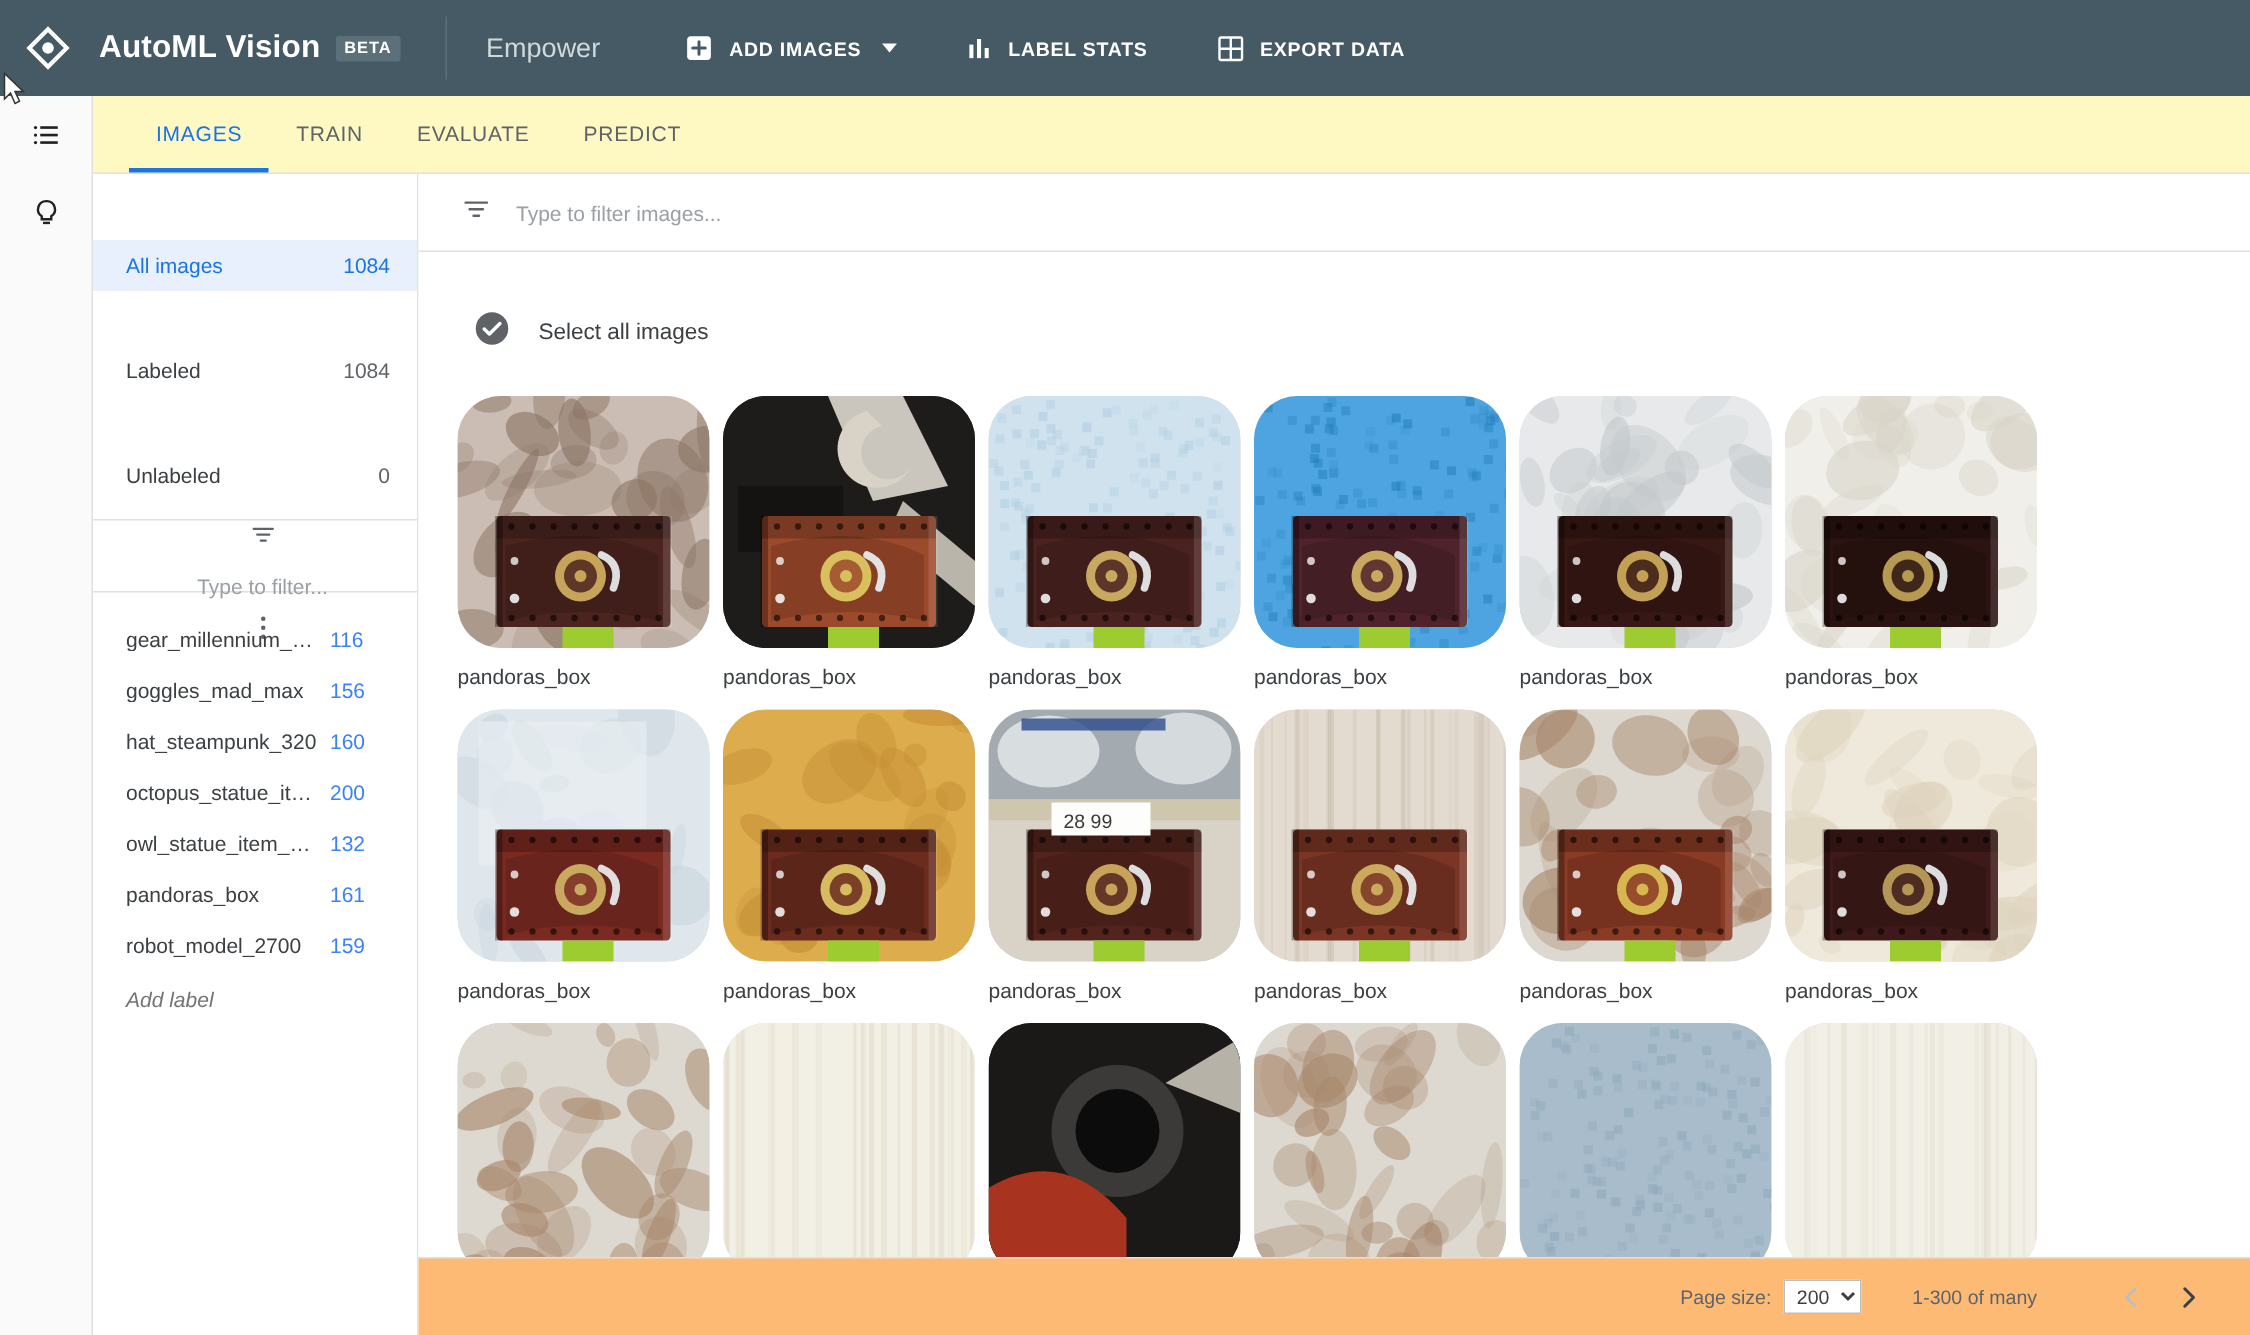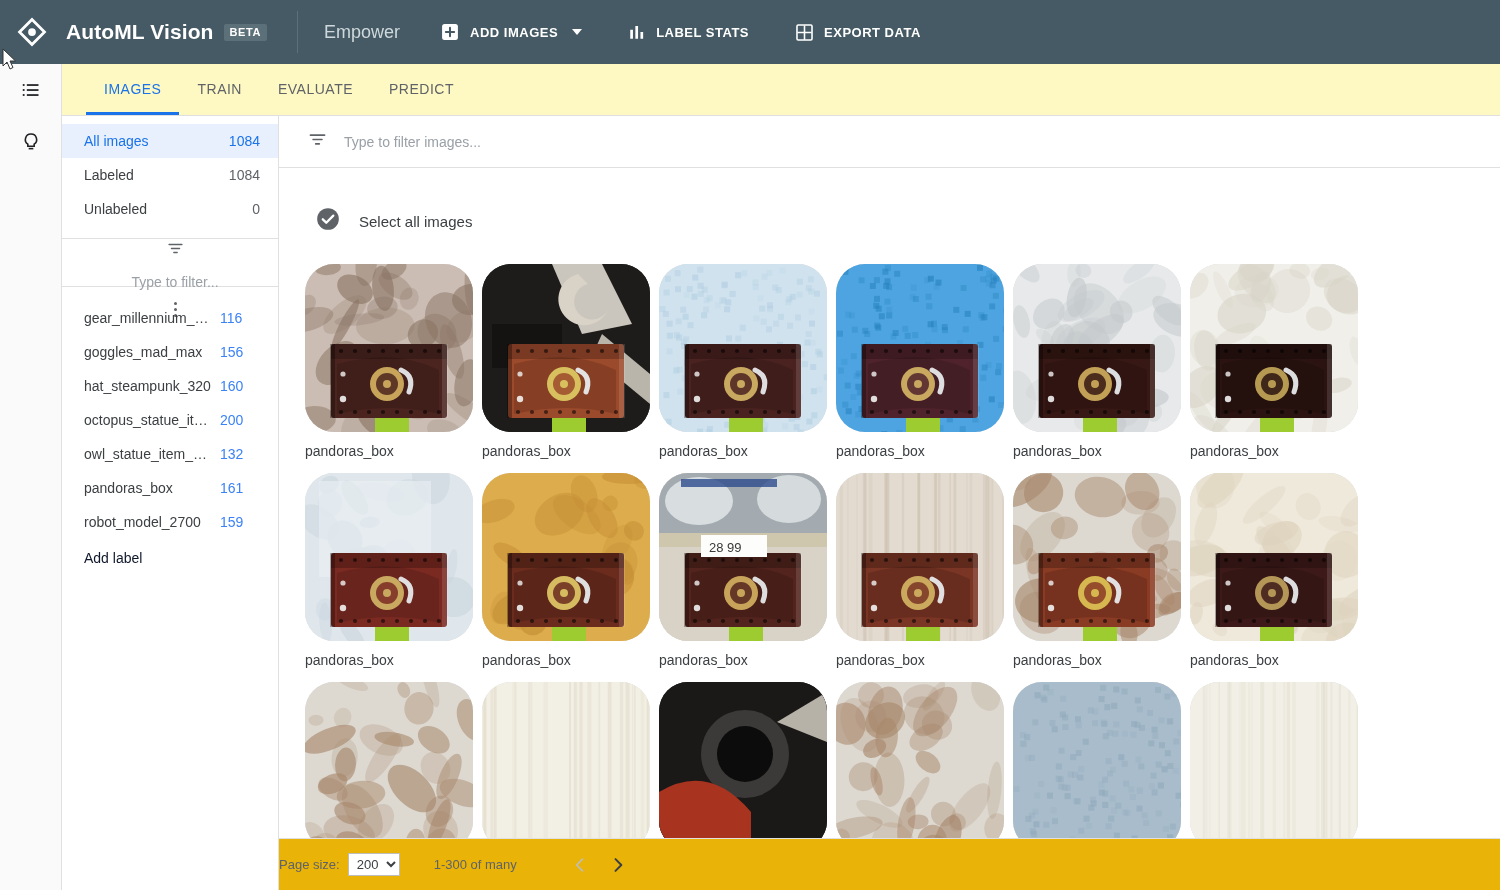--- a/index.html
+++ b/index.html
@@ -25,21 +25,21 @@
   }
   .beta-chip {
     display: inline-block; margin-left: 10px;
     background: #5c7079; color: #ffffff;
     font-size: 11px; font-weight: bold; letter-spacing: .6px;
     padding: 2px 6px 3px; border-radius: 2px;
     vertical-align: 3px;
   }
   .hdr-divider { width: 1px; height: 42px; background: #5c7079; margin: 0 26px 0 30px; }
   .hdr-project {
-    color: #cfd8dc; font-size: 18px; margin-right: 40px; white-space: nowrap;
+    color: #cfd8dc; font-size: 18px; margin-right: 56px; white-space: nowrap;
   }
   .hdr-action {
     display: flex; align-items: center; gap: 10px;
     color: #ffffff; font-size: 13px; font-weight: bold;
     letter-spacing: .5px; margin-right: 46px; white-space: nowrap;
     cursor: pointer;
   }
   .hdr-action .ic { display: flex; align-items: center; }
   .caret-down {
     width: 0; height: 0; margin-left: 4px;
@@ -85,20 +85,21 @@
   
   #left-panel {
     position: absolute; left: 62px; top: 116px;
     width: 217px; height: 774px;
     background: #ffffff; border-right: 1px solid #e0e0e0;
   }
   .count-row {
     height: 34px; display: flex; align-items: center;
     padding: 0 18px 0 22px; font-size: 14px; color: #3c4043;
     cursor: pointer;
+    margin-top: 36px;
   }
   .count-row.selected { background: #e8f0fe; color: #1a73e8; }
   .count-row .nm { flex: 1; }
   .count-row .ct { color: #5f6368; font-size: 14px; }
   .count-row.selected .ct { color: #1a73e8; }
   #counts-block { padding-top: 8px; padding-bottom: 12px; border-bottom: 1px solid #e0e0e0; }
 
   #label-filter-row {
     height: 48px; display: flex; align-items: center; gap: 12px;
     padding: 0 12px 0 22px; border-bottom: 1px solid #e0e0e0; flex-direction: column;
@@ -112,21 +113,21 @@
     height: 34px; display: flex; align-items: center;
     padding: 0 18px 0 22px; font-size: 14px; color: #3c4043; cursor: pointer;
   }
   .label-row .nm {
     flex: 1; white-space: nowrap; overflow: hidden; text-overflow: ellipsis;
     padding-right: 8px; max-width: 136px;
   }
   .label-row .ct { color: #3b82f6; }
   #add-label {
     height: 34px; display: flex; align-items: center; padding: 0 22px;
-    font-size: 14px; color: #0f172a; cursor: pointer; margin-top: 2px;
+    font-size: 14px; color: #737373; cursor: pointer; margin-top: 2px; font-style: italic;
   }
 
   
   #content { position: absolute; left: 279px; top: 116px; width: 1221px; height: 774px; background: #ffffff; }
   #image-filter-bar {
     height: 52px; display: flex; align-items: center; gap: 16px;
     padding-left: 28px; border-bottom: 1px solid #e0e0e0;
   }
   #image-filter-bar .ph { font-size: 14px; color: #9aa0a6; }
 
@@ -145,22 +146,22 @@
   .thumb {
     width: 168px; height: 168px; overflow: hidden; position: relative;
     background: #d5d5d5; cursor: pointer; border-radius: 29px;
   }
   .thumb svg { display: block; width: 168px; height: 168px; }
   .cap { font-size: 14px; color: #3c4043; padding-top: 11px; }
 
   
   #footer-bar {
     position: absolute; left: 279px; bottom: 0; width: 1221px; height: 52px;
-    border-top: 1px solid #e0e0e0; background: #eab308;
-    display: flex; align-items: center; justify-content: flex-start;
+    border-top: 1px solid #e0e0e0; background: #fdba74;
+    display: flex; align-items: center; justify-content: flex-end;
     padding-right: 22px; gap: 0;
   }
   #page-size-label { font-size: 13px; color: #5f6368; margin-right: 8px; }
   #page-size-select {
     font-family: "Liberation Sans", sans-serif; font-size: 13px; color: #3c4043;
     border: 1px solid #bdbdbd; background: #ffffff; padding: 2px 4px; cursor: pointer;
   }
   #range-text { font-size: 13px; color: #5f6368; margin: 0 44px 0 34px; }
   .pg-btn { width: 38px; height: 38px; display: flex; align-items: center; justify-content: center; cursor: pointer; }
 

